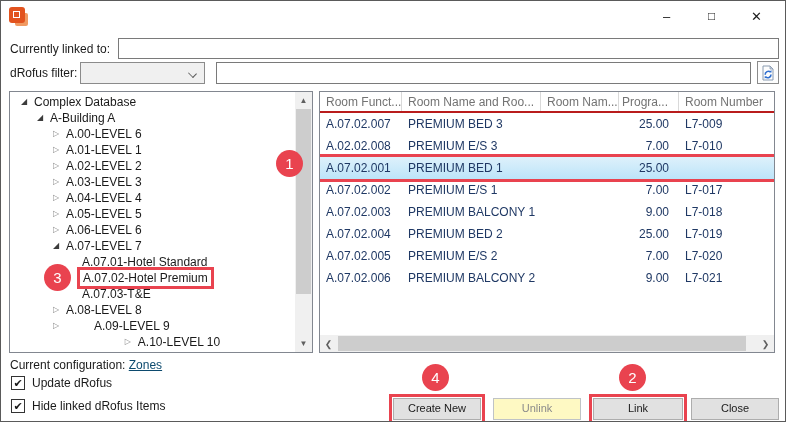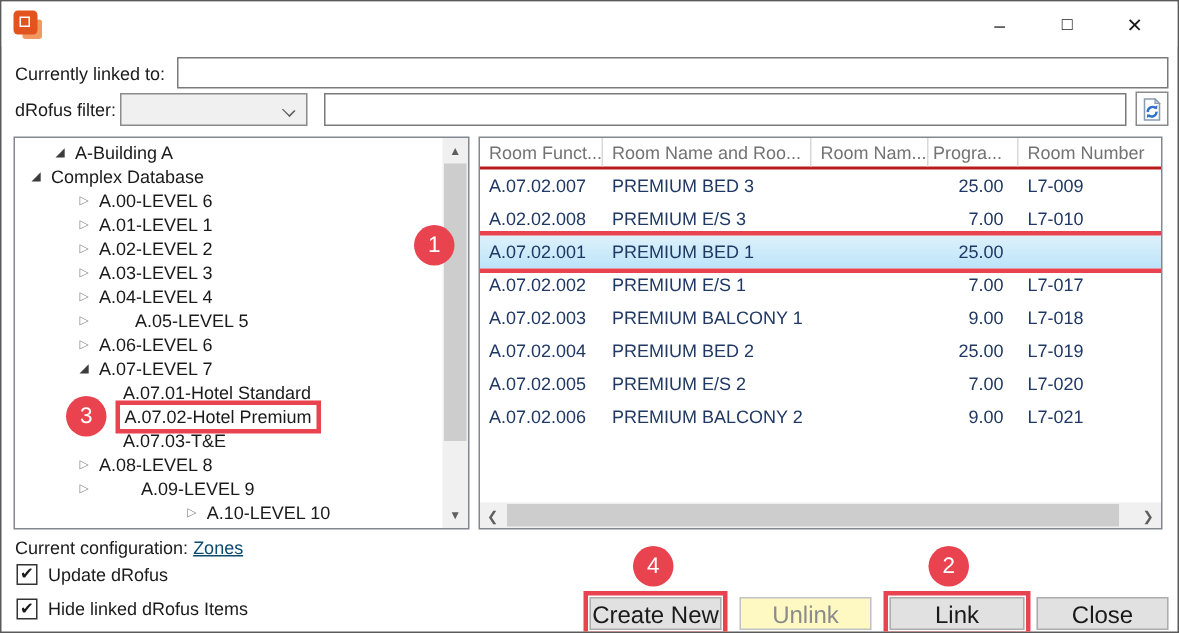--- a/index.html
+++ b/index.html
@@ -76,21 +76,21 @@
 
   
   .config-line { position: absolute; left: 9px; top: 357px; }
   .config-line a { color: #0c4a6e; }
   .chk-row { position: absolute; left: 10px; display: flex; align-items: center; gap: 7px; }
   .chk-row.r1 { top: 375px; } .chk-row.r2 { top: 398px; }
   .checkbox { width: 14px; height: 14px; border: 1px solid #333; background: #fff; display: flex;
               align-items: center; justify-content: center; font-size: 11px; color: #1a1a1a; line-height: 1; }
 
   .btn { position: absolute; top: 397px; height: 22px; background: #e1e1e1; border: 1px solid #adadad;
-         font-family: "Liberation Sans", sans-serif; font-size: 16px; color: #1a1a1a; text-align: center; padding-top: 3px; }
+         font-family: "Liberation Sans", sans-serif; font-size: 11px; color: #1a1a1a; text-align: center; padding-top: 3px; }
   .btn.disabled { background: #fef9c3; border-color: #bfc3c6; color: #8b8b8b; }
   .btn.annotated { outline: 3px solid #e9434f; outline-offset: 1px; z-index: 3; }
   #btn-create { left: 392px; width: 88px; }
   #btn-unlink { left: 492px; width: 88px; }
   #btn-link   { left: 592px; width: 90px; }
   #btn-close  { left: 690px; width: 88px; }
 
   
   .ann-circle { position: absolute; width: 27px; height: 27px; border-radius: 50%; background: #e9434f;
                 color: #fff; font-size: 15px; line-height: 27px; text-align: center; z-index: 10; }
@@ -133,30 +133,30 @@
       <path d="M5.2 9.8 a3.2 3.2 0 0 1 5.4-2.6" fill="none" stroke="#2f6fd0" stroke-width="1.6"></path>
       <path d="M11.6 5.2 l-0.2 2.6 -2.4-1.2 z" fill="#2f6fd0"></path>
       <path d="M11 9.4 a3.2 3.2 0 0 1-5.4 2.4" fill="none" stroke="#2f6fd0" stroke-width="1.6"></path>
       <path d="M4.6 13.6 l0.2-2.6 2.4 1.2 z" fill="#2f6fd0"></path>
     </svg>
   </div>
 
   <div class="tree-panel">
     <div class="tree-list">
 
+        <div class="tree-item exp-expanded" style="padding-left: 6px;">
+          <span class="expander"></span>
+          <span class="label">Complex Database</span>
+        </div>
+
         <div class="tree-item exp-expanded" style="padding-left: 22px;">
           <span class="expander"></span>
           <span class="label">A-Building A</span>
         </div>
 
-        <div class="tree-item exp-expanded" style="padding-left: 6px;">
-          <span class="expander"></span>
-          <span class="label">Complex Database</span>
-        </div>
-
         <div class="tree-item exp-collapsed" style="padding-left: 38px;">
           <span class="expander"></span>
           <span class="label">A.00-LEVEL 6</span>
         </div>
 
         <div class="tree-item exp-collapsed" style="padding-left: 38px;">
           <span class="expander"></span>
           <span class="label">A.01-LEVEL 1</span>
         </div>
 
@@ -168,21 +168,21 @@
         <div class="tree-item exp-collapsed" style="padding-left: 38px;">
           <span class="expander"></span>
           <span class="label">A.03-LEVEL 3</span>
         </div>
 
         <div class="tree-item exp-collapsed" style="padding-left: 38px;">
           <span class="expander"></span>
           <span class="label">A.04-LEVEL 4</span>
         </div>
 
-        <div class="tree-item exp-collapsed" style="padding-left: 38px; gap: 24px;">
+        <div class="tree-item exp-collapsed" style="padding-left: 38px;">
           <span class="expander"></span>
           <span class="label">A.05-LEVEL 5</span>
         </div>
 
         <div class="tree-item exp-collapsed" style="padding-left: 38px;">
           <span class="expander"></span>
           <span class="label">A.06-LEVEL 6</span>
         </div>
 
         <div class="tree-item exp-expanded" style="padding-left: 38px;">

